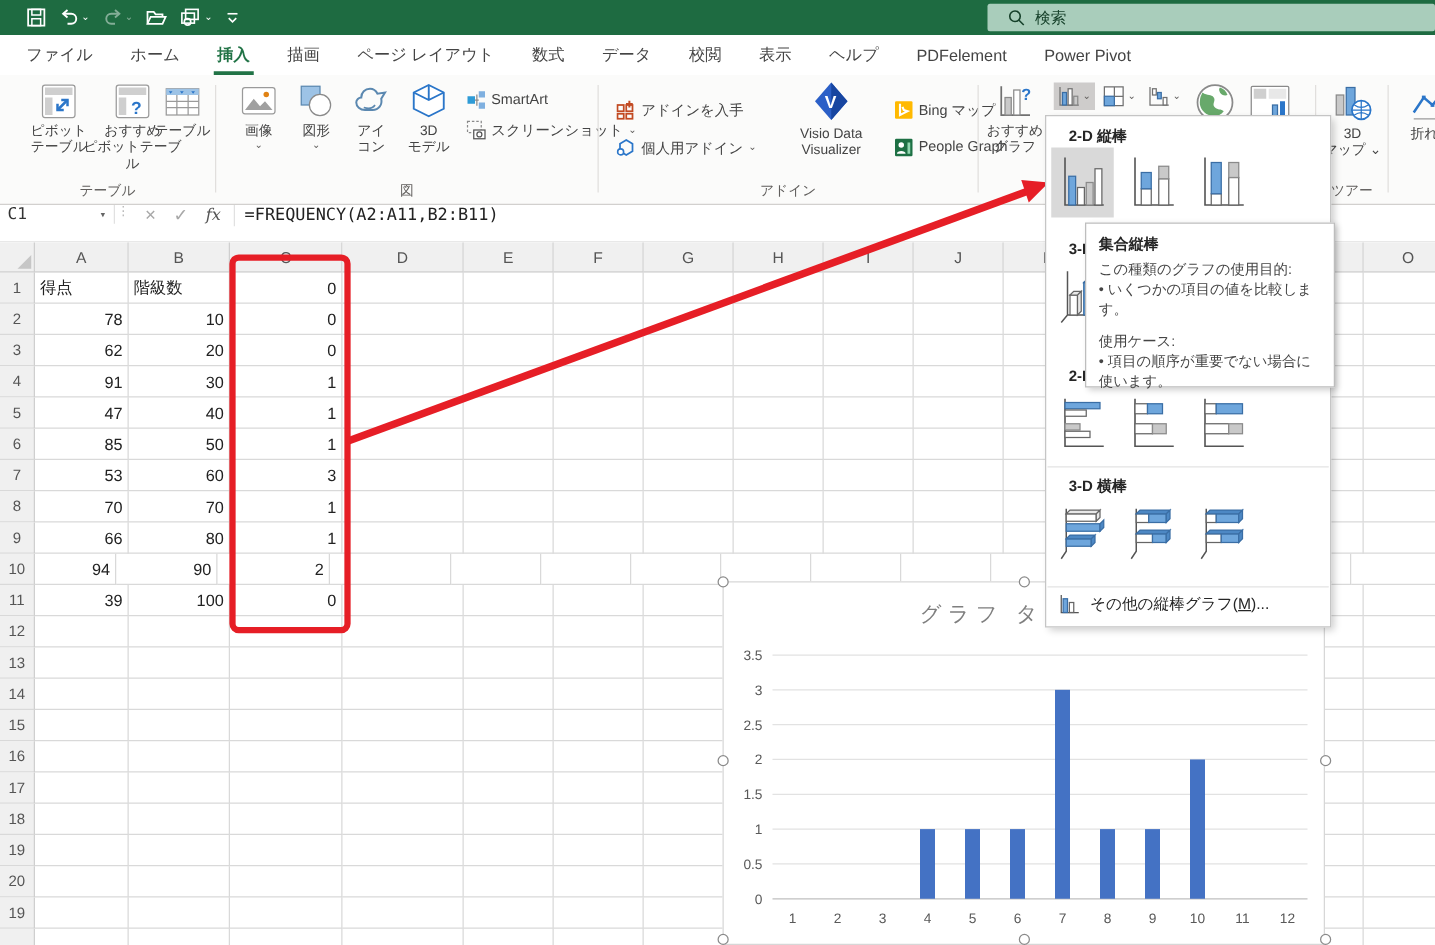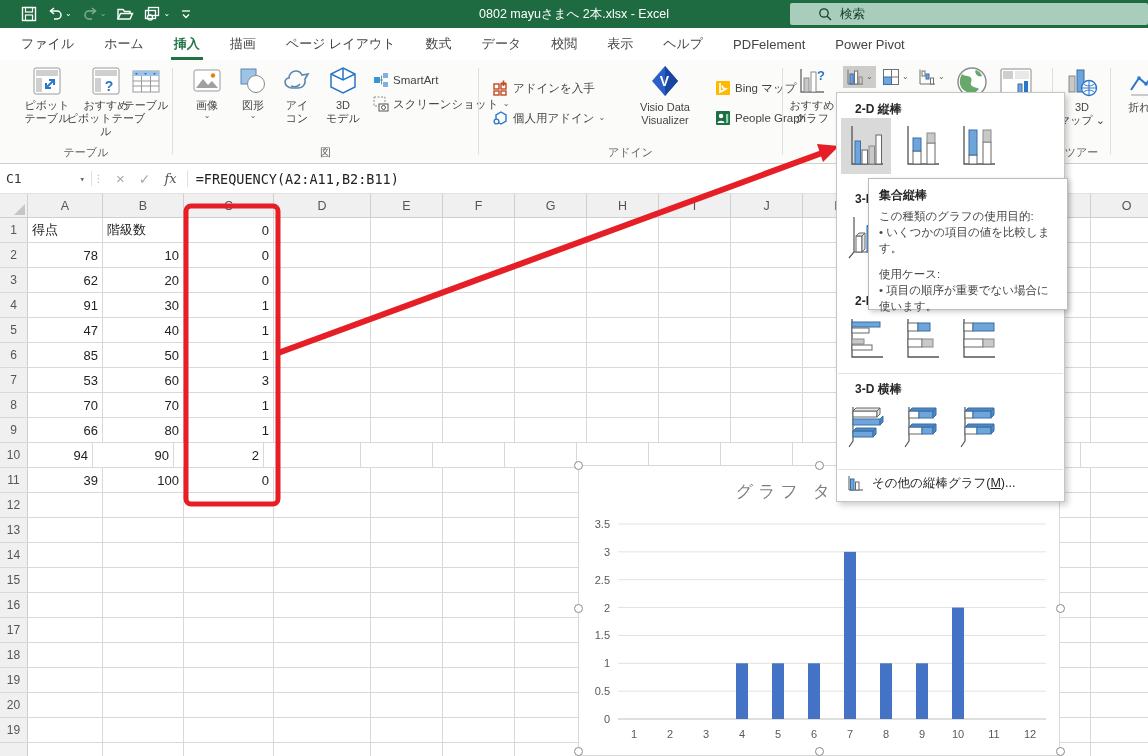--- a/index.html
+++ b/index.html
@@ -7,42 +7,42 @@
   #app { position:relative; width:1148px; height:756px; overflow:hidden; }
 
   
   #titlebar { position:absolute; left:0; top:0; width:1148px; height:28px; background:#1e6b41; display:flex; align-items:center; color:#fff; }
   .qat { display:flex; align-items:center; gap:4px; padding-left:18px; }
   .qat-btn { display:flex; align-items:center; height:24px; padding:0 3px; }
   .qat-btn svg { display:block; }
   .qat-chev { font-size:8px; color:#fff; margin-left:1px; line-height:8px; }
   .dim { opacity:.45; }
   #title-text { position:absolute; left:0; right:0; text-align:center; font-size:12.5px; color:#fff; pointer-events:none; }
-  #search-box { position:absolute; left:790px; top:3px; width:358px; height:22px; background:#a9cdbb; border-radius:2px; display:flex; align-items:center; gap:8px; padding-left:28px; color:#16402a; font-size:12.5px; }
+  #search-box { position:absolute; left:790px; top:3px; width:358px; height:22px; background:#a9cdbb; border-radius:2px; display:flex; align-items:center; gap:8px; padding-left:16px; color:#16402a; font-size:12.5px; }
 
   
   #tabrow { position:absolute; left:0; top:28px; width:1148px; height:32px; background:#ffffff; display:flex; align-items:stretch; padding-left:6px; }
   .tab { display:flex; align-items:center; padding:0 15px; font-size:13px; color:#444; cursor:default; position:relative; white-space:nowrap; }
   .tab.active { color:#217346; font-weight:700; }
   .tab.active::after { content:""; position:absolute; left:12px; right:12px; bottom:0; height:3px; background:#217346; }
 
   
   #ribbon { position:absolute; left:0; top:60px; width:1148px; height:104px; background:#fbfbfa; border-bottom:1px solid #d2d0ce; }
   .rgroup { position:absolute; top:0; height:103px; }
   .rgroup .caption { position:absolute; bottom:3px; left:0; right:0; text-align:center; font-size:11px; color:#605e5c; white-space:nowrap; }
   .gsep { position:absolute; top:8px; width:1px; height:86px; background:#e1dfdd; }
   .bigbtn { position:absolute; display:flex; flex-direction:column; align-items:center; text-align:center; font-size:11px; color:#444; line-height:13px; }
   .bigbtn svg { display:block; margin-bottom:3px; }
   .smallbtn { position:absolute; display:flex; align-items:center; gap:4px; font-size:11.5px; color:#444; white-space:nowrap; }
   .chev { font-size:8px; color:#605e5c; line-height:8px; }
   .chartbtn { position:absolute; display:flex; align-items:center; gap:2px; padding:2px 3px; }
   .chartbtn.pressed { background:#cecccb; }
 
   
-  #formulabar { position:absolute; left:0; top:164px; width:1148px; height:30px; background:#fff; display:flex; align-items:center; border-bottom:1px solid #e1e1e1; }
+  #formulabar { position:absolute; left:0; top:164px; width:1148px; height:30px; background:#fff; display:flex; align-items:flex-start; border-bottom:1px solid #e1e1e1; }
   #namebox { width:92px; display:flex; align-items:center; justify-content:space-between; padding:0 6px; border-right:1px solid #e1e1e1; font-family:"DejaVu Sans Mono",monospace; font-size:13px; color:#333; }
   #namebox .arrow { font-size:9px; color:#666; }
   .fb-dots { width:14px; display:flex; align-items:center; justify-content:center; color:#b5b5b5; font-size:10px; letter-spacing:1px; }
   .fb-btns { display:flex; align-items:center; gap:14px; padding:0 10px; border-right:1px solid #e1e1e1; }
   .fb-x { color:#a8a8a8; font-size:15px; }
   .fb-ok { color:#a8a8a8; font-size:14px; }
   .fb-fx { color:#555; font-size:13px; font-style:italic; font-family:"DejaVu Serif",serif; }
   #formula-input { flex:1; display:flex; align-items:center; padding-left:8px; font-family:"DejaVu Sans Mono",monospace; font-size:13.5px; color:#222; }
 
   
@@ -121,21 +121,20 @@
           </svg>
         <span class="qat-chev">⌄</span>
       </span>
       <span class="qat-btn">
         <svg width="12" height="12" viewBox="0 0 12 12">
             <path d="M2 3 H10" stroke="#fff" stroke-width="1.3"></path>
             <path d="M3 6.5 L6 9.5 L9 6.5" fill="none" stroke="#fff" stroke-width="1.3"></path>
           </svg>
       </span>
     </div>
-    <div id="title-text">0802  mayuさまへ 2本.xlsx  -  Excel</div>
     <div id="search-box">
       <svg width="14" height="14" viewBox="0 0 14 14">
           <circle cx="6" cy="6" r="4.2" fill="none" stroke="#16402a" stroke-width="1.3"></circle>
           <path d="M9.2 9.2 L13 13" stroke="#16402a" stroke-width="1.3"></path>
         </svg>
       <span>検索</span>
     </div>
   </div>
 
   <div id="tabrow">

